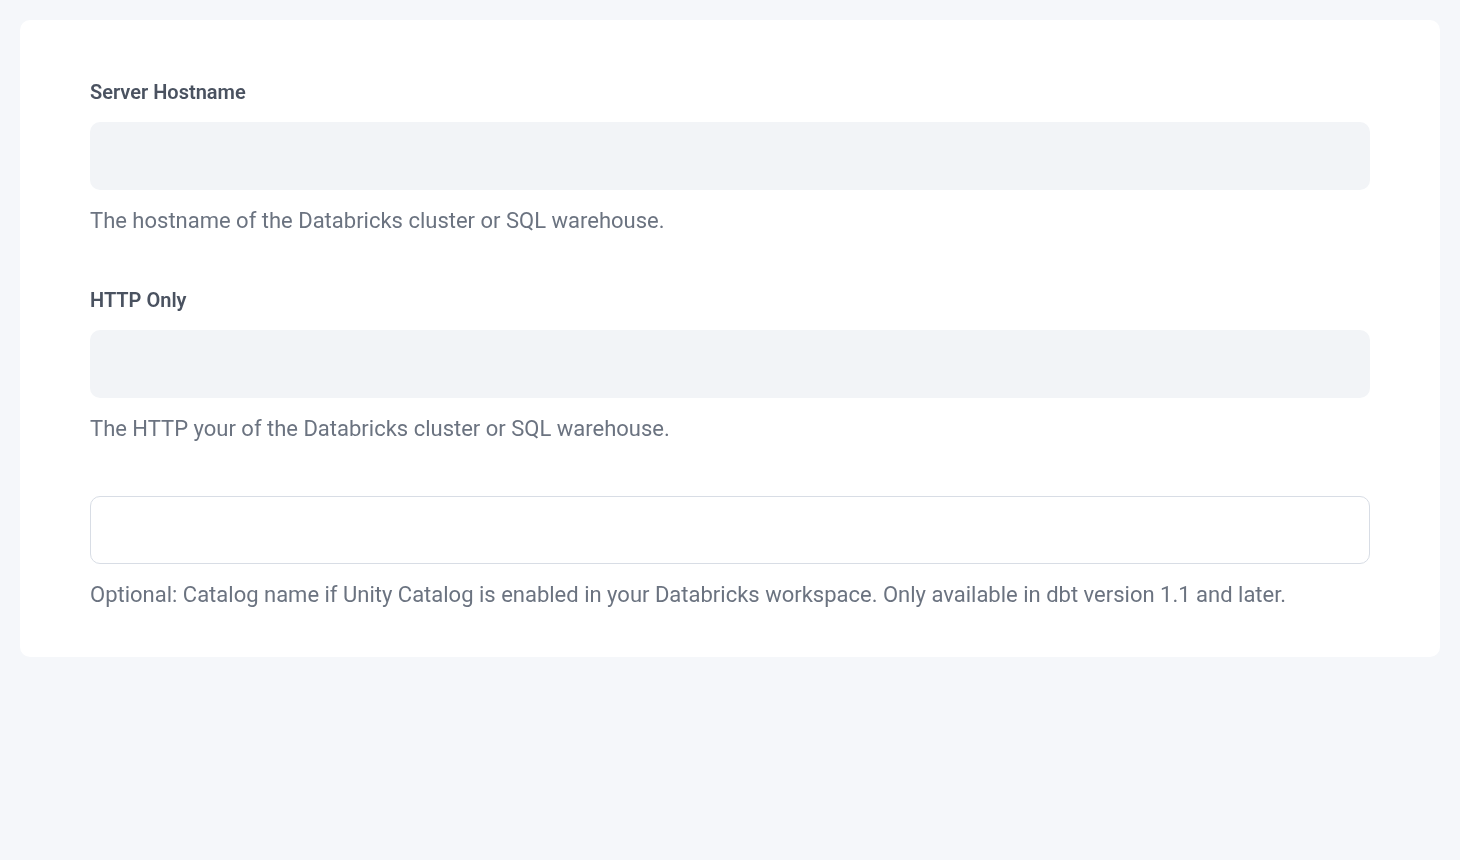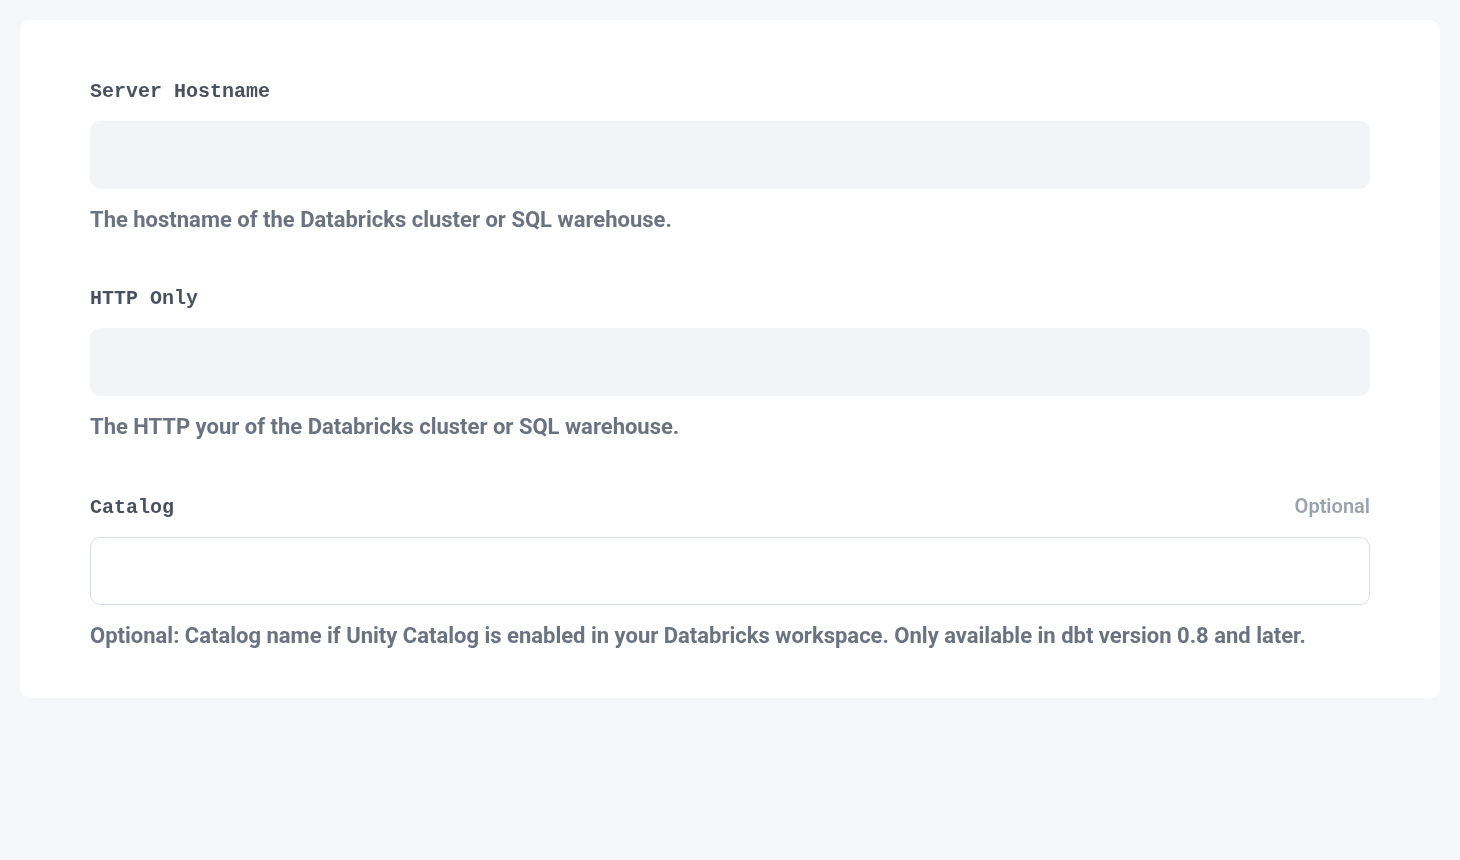--- a/index.html
+++ b/index.html
@@ -42,21 +42,20 @@
     .label-row {
       display: flex;
       justify-content: space-between;
       align-items: baseline;
       margin-bottom: 18px;
     }
     .field-label {
       font-size: 20px;
       font-weight: 600;
       color: #4a5260;
-      font-family: Liberation Mono, monospace;
     }
     .optional-tag {
       font-size: 20px;
       font-weight: 600;
       color: #9aa2b0;
     }
     .field-input {
       width: 100%;
       height: 68px;
       border-radius: 10px;
@@ -68,21 +67,21 @@
       outline: none;
     }
     .field-input.editable {
       background-color: #ffffff;
       border: 1px solid #d8dde5;
     }
     .help-text {
       margin-top: 18px;
       font-size: 22px;
       color: #6b7380;
-      font-weight: 700;
+      font-weight: 400;
     }
   </style>
 </head>
 <body>
 
 <div class="card">
 
   <div class="field-group">
     <div class="label-row">
       <label class="field-label">Server Hostname</label>
@@ -93,20 +92,16 @@
 
   <div class="field-group">
     <div class="label-row">
       <label class="field-label">HTTP Only</label>
     </div>
     <input type="text" class="field-input" readonly="" value="" style="">
     <p class="help-text">The HTTP your of the Databricks cluster or SQL warehouse.</p>
   </div>
 
   <div class="field-group">
-    <div class="label-row">
-      <label class="field-label">Catalog</label>
-      <span class="optional-tag">Optional</span>
-    </div>
     <input type="text" class="field-input editable" value="" style="">
-    <p class="help-text">Optional: Catalog name if Unity Catalog is enabled in your Databricks workspace. Only available in dbt version 0.8 and later.</p>
+    <p class="help-text">Optional: Catalog name if Unity Catalog is enabled in your Databricks workspace. Only available in dbt version 1.1 and later.</p>
   </div>
 </div>
 
 </body></html>

